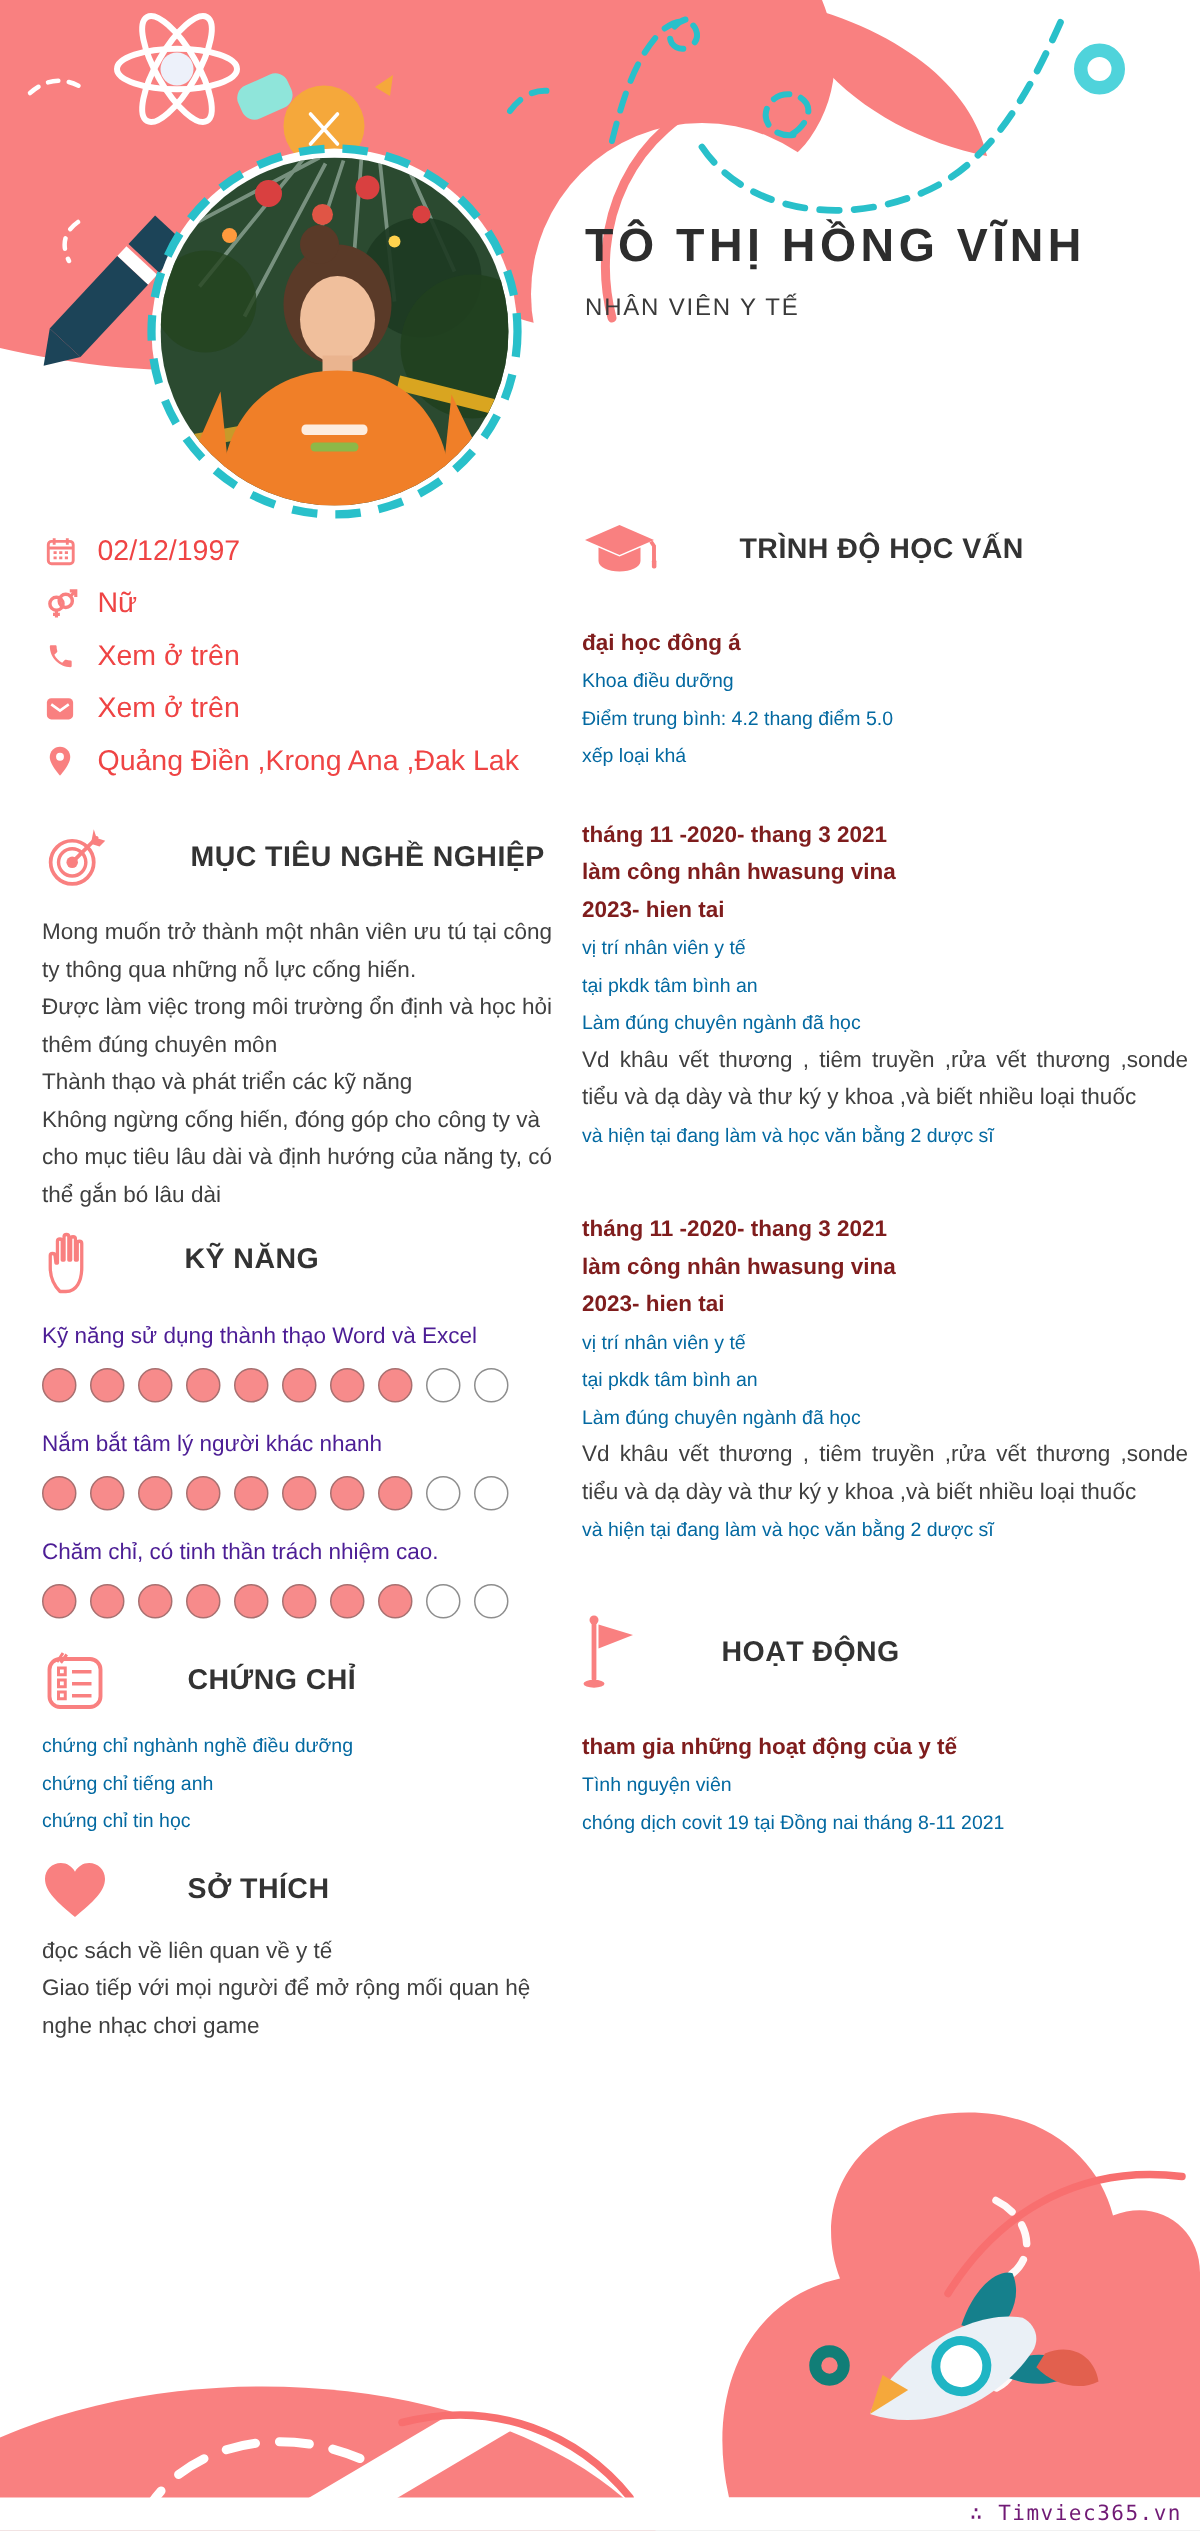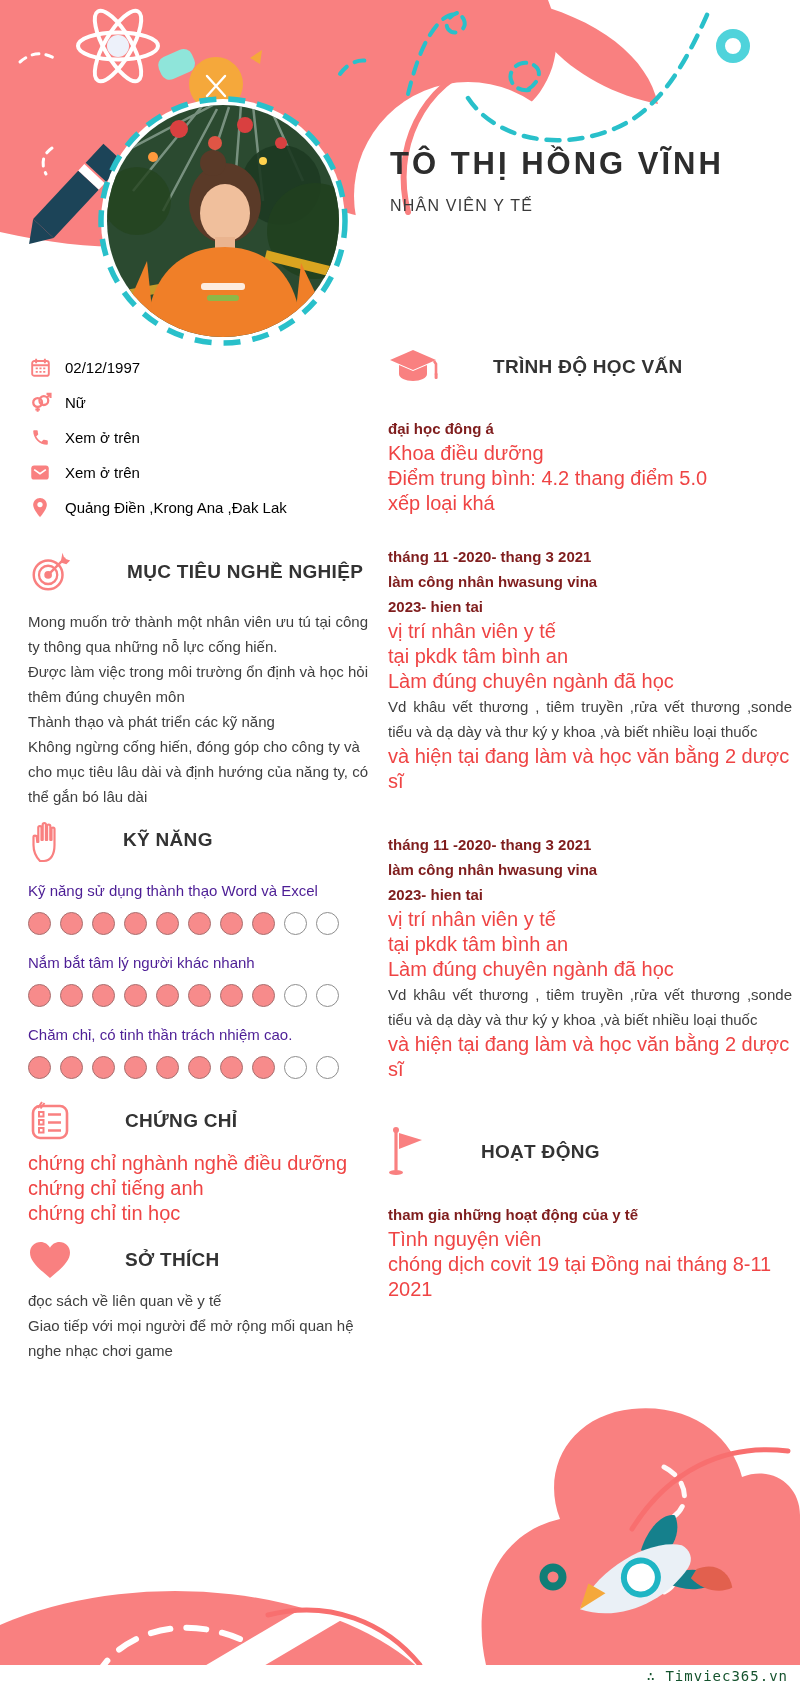--- a/index.html
+++ b/index.html
@@ -12,40 +12,40 @@
   .name-block{position:absolute;left:390px;top:146px;z-index:3;}
   .cv-name{font-size:31px;font-weight:700;letter-spacing:3px;color:#2d2d2d;white-space:nowrap;}
   .cv-title{margin-top:15px;font-size:16px;font-weight:400;letter-spacing:1.2px;color:#3a3a3a;}
 
   .col{position:absolute;z-index:2;}
   .left-col{left:28px;top:350px;width:340px;}
   .right-col{left:388px;top:346px;width:404px;}
 
   .contact-row{display:flex;align-items:center;height:35px;}
   .contact-icon{width:24px;display:flex;justify-content:center;flex:0 0 24px;}
-  .contact-text{margin-left:13px;font-size:15px;color:#000000;}
+  .contact-text{margin-left:13px;font-size:19px;color:#ef4444;}
 
   .sec-head{display:flex;align-items:center;gap:32px;}
   .sec-head .ic{flex:0 0 auto;display:flex;}
   .sec-head .t{margin-left:21px;font-size:19px;font-weight:700;letter-spacing:.3px;color:#333;}
 
   .para{font-size:15px;line-height:25px;text-align:justify;color:#3f3f3f;margin:0;}
-  .line{font-size:20px;line-height:25px;color:#ef4444;}
+  .line{font-size:13px;line-height:25px;color:#0369a1;}
   .bline{font-size:15px;line-height:25px;font-weight:700;color:#7f1d1d;}
 
   .skill-label{font-size:15px;color:#4c1d95;margin-top:19px;}
   .dots{display:flex;gap:9px;margin-top:13px;}
   .dot{width:23px;height:23px;border-radius:50%;background:#fff;border:1px solid #8e8e8e;box-sizing:border-box;}
   .dot.filled{background:#F78B8B;border:1px solid #a87070;}
 
   .mt8{margin-top:8px;} .mt14{margin-top:14px;} .mt20{margin-top:20px;} .mt24{margin-top:24px;}
   .mt28{margin-top:28px;} .mt38{margin-top:38px;} .mt44{margin-top:44px;} .mt48{margin-top:48px;}
 
   .watermark{position:absolute;right:12px;bottom:3px;z-index:4;font-family:"DejaVu Sans Mono",monospace;
-             font-size:14px;color:#14532d;letter-spacing:1px;}
+             font-size:14px;color:#701a75;letter-spacing:1px;}
 </style>
 </head>
 <body>
 
 <div class="page">
 
   <svg class="hdr-svg" width="800" height="362" viewBox="0 0 800 362">
 
     <path d="M0,0 L548,0 C562,34 558,66 540,92 C520,120 484,128 458,114
              C464,152 448,190 412,208 C376,226 336,216 312,190

